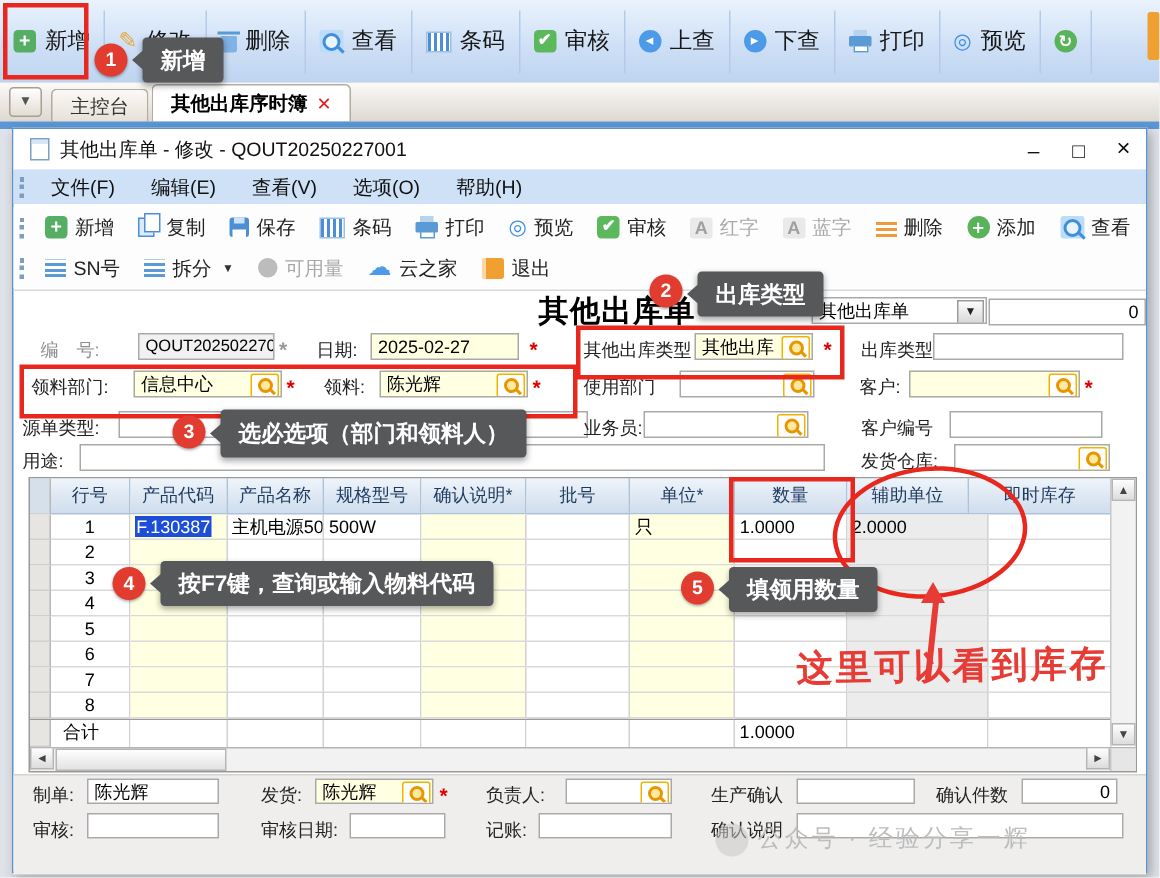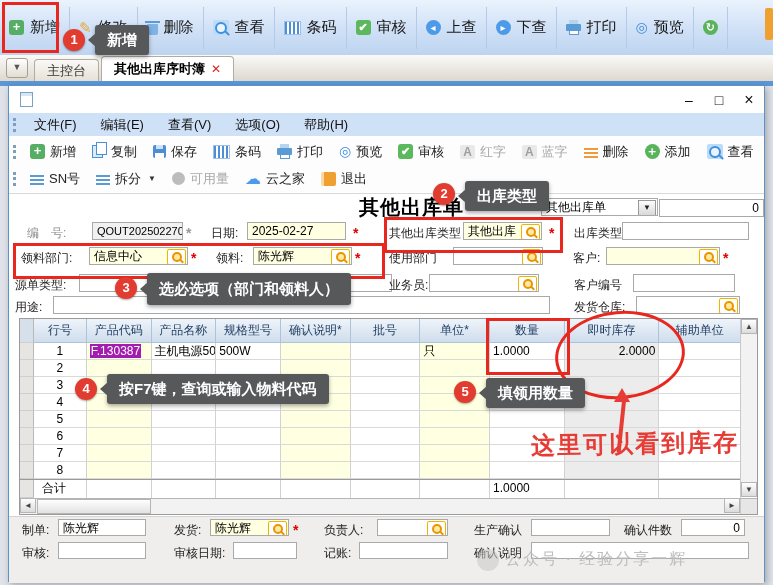--- a/index.html
+++ b/index.html
@@ -102,23 +102,23 @@
   .grid{position:absolute;left:10px;top:232px;width:739px;border:1px solid #9a9a9a;background:#fff;box-sizing:border-box}
   .ghead{display:flex;height:24px}
   .gh{background:linear-gradient(#eef4fa,#cfdded);border-right:1px solid #aec3d8;border-bottom:1px solid #aec3d8;
       font-size:12px;color:#1d3a5f;text-align:center;line-height:23px;box-sizing:border-box;
       overflow:hidden;white-space:nowrap}
   .grow{display:flex;height:17px}
   .gc{border-right:1px solid #d2d2d2;border-bottom:1px solid #d9d9d9;font-size:12px;color:#000;
       line-height:16px;box-sizing:border-box;padding:0 3px;overflow:hidden;white-space:nowrap}
   .gsel{width:13px;background:#e7e5e1;border-right:1px solid #b8b8b8;border-bottom:1px solid #cfcfcf;flex:none}
   .cw0{width:53px;text-align:center}.cw1{width:65px}.cw2{width:65px}.cw3{width:65px}.cw4{width:70px}
-  .cw5{width:70px}.cw6{width:70px}.cw7{width:75px;text-align:left}.cw8{width:95px;text-align:right}.cw9{width:82px}
+  .cw5{width:70px}.cw6{width:70px}.cw7{width:75px;text-align:left}.cw8{width:95px;text-align:left}.cw9{width:82px}
   .ycell{background:#ffffe1}.gcell{background:#ececec}
-  .sel{background:#a21caf;color:#fff;padding:0 1px}
+  .sel{background:#1d4ed8;color:#fff;padding:0 1px}
   .gtotal{display:flex;height:18px;border-top:1px solid #9a9a9a}
   .gtotal .gc{border-bottom:none;background:#fff}
   .vscroll{position:absolute;right:0;top:0;width:16px;height:178px;background:#f2f2f2;border-left:1px solid #c8c8c8}
   .sbtn{width:16px;height:15px;background:linear-gradient(#fefefe,#dcdcdc);border:1px solid #b5b5b5;
       box-sizing:border-box;text-align:center;font-size:8px;line-height:13px;color:#444}
   .vscroll .dn{position:absolute;bottom:0}
   .hscroll{display:flex;height:15px;border-top:1px solid #b5b5b5;background:#f2f2f2;align-items:stretch}
   .hthumb{width:112px;margin-left:1px;background:linear-gradient(#fefefe,#e2e2e2);border:1px solid #b5b5b5}
   .hsp{flex:1}
   .corner{width:16px;background:#e6e6e6;border-left:1px solid #c8c8c8}
@@ -208,20 +208,21 @@
       <span>其他出库序时簿</span>
       <span class="x">✕</span>
     </div>
 </div>
 <div class="bluestrip"></div>
 
 <div class="dlg">
 
   <div class="tbar">
     <span class="ticon"></span>
+    <span>其他出库单 - 修改 - QOUT20250227001</span>
     <span style="flex:1"></span>
     <span class="wbtn">–</span>
     <span class="wbtn">□</span>
     <span class="wbtn" style="font-size:16px">×</span>
   </div>
 
   <div class="menubar">
     <span class="grip"></span>
     <span class="mitem">文件(F)</span>
     <span class="mitem">编辑(E)</span>
@@ -382,22 +383,22 @@
       <div class="ghead">
         <div class="gsel" style="background:#d6e0ea"></div>
         <div class="gh cw0">行号</div>
         <div class="gh cw1">产品代码</div>
         <div class="gh cw2">产品名称</div>
         <div class="gh cw3">规格型号</div>
         <div class="gh cw4">确认说明*</div>
         <div class="gh cw5">批号</div>
         <div class="gh cw6">单位*</div>
         <div class="gh cw7" style="text-align:center">数量</div>
+        <div class="gh cw9">辅助单位</div>
         <div class="gh cw8" style="text-align:center">即时库存</div>
-        <div class="gh cw9">辅助单位</div>
       </div>
       <div>
           <div class="grow">
             <div class="gsel"></div>
             <div class="gc cw0">1</div>
             <div class="gc cw1 ycell"><span class="sel">F.130387</span></div>
             <div class="gc cw2">主机电源500</div>
             <div class="gc cw3">500W</div>
             <div class="gc cw4 ycell"></div>
             <div class="gc cw5"></div>

